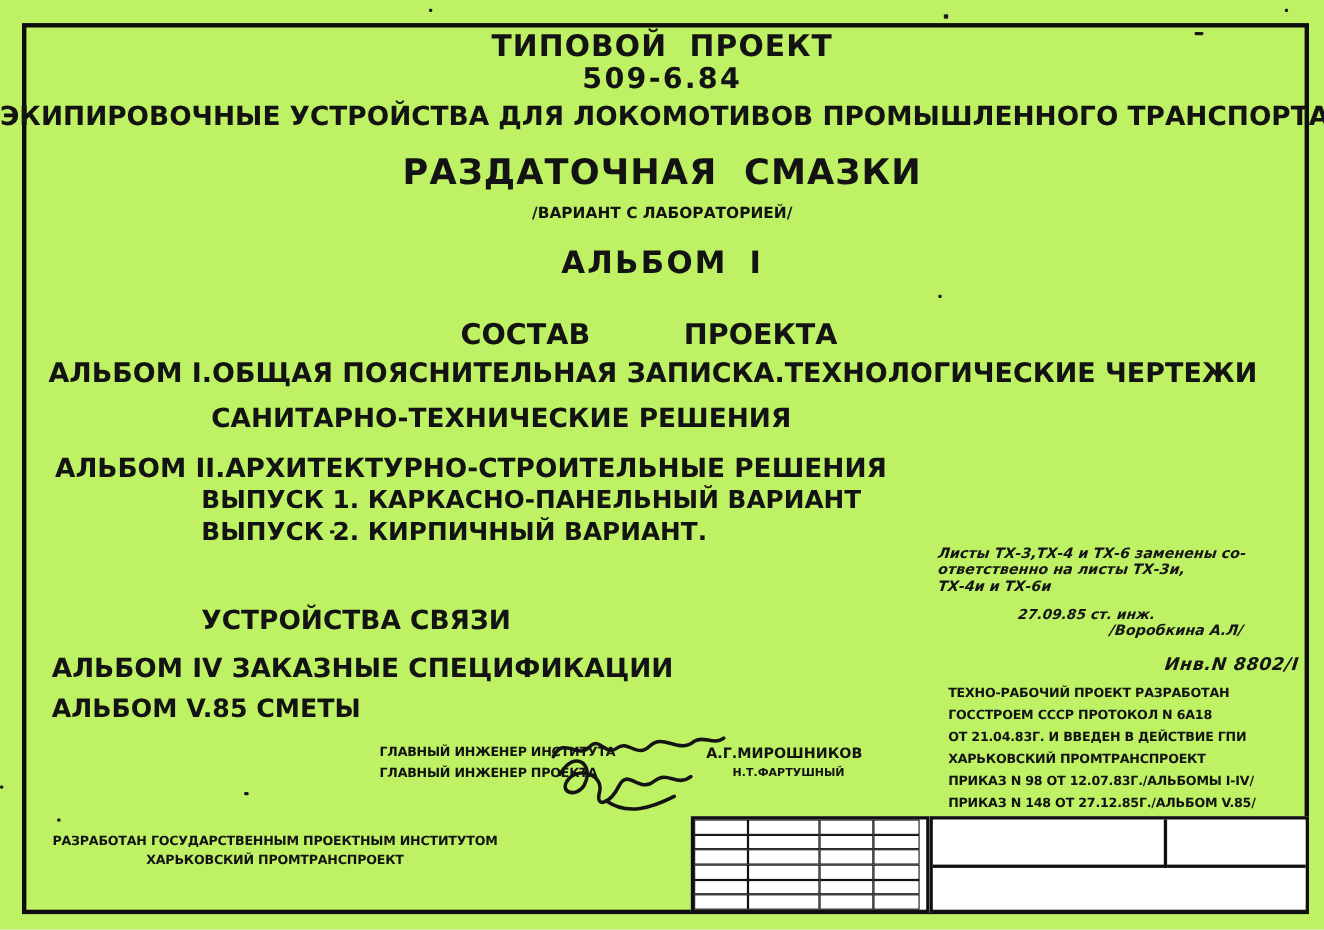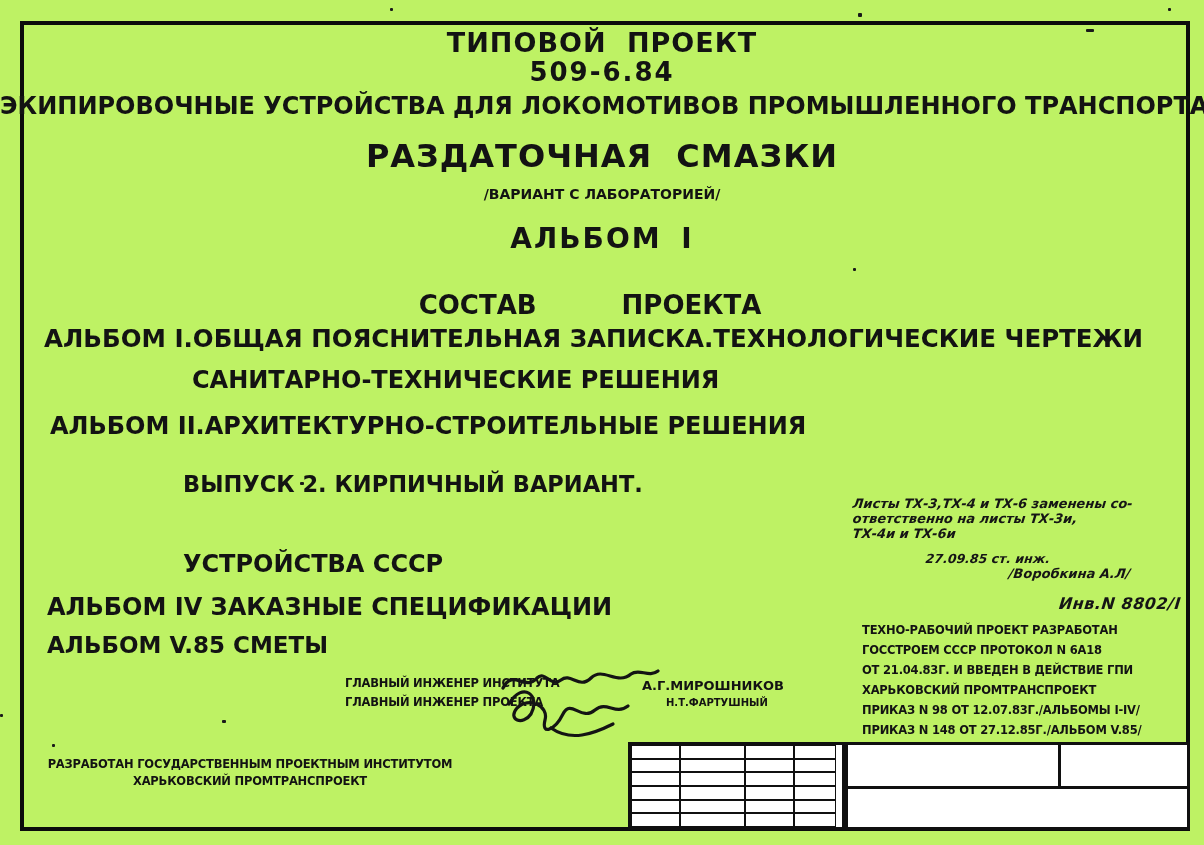--- a/index.html
+++ b/index.html
@@ -53,22 +53,23 @@
   <div class="abs tw ctr" style="top:222px;font-size:28px;word-spacing:8px;letter-spacing:2px;">АЛЬБОМ I</div>
 
   <div class="abs" style="left:310px;top:290px;width:560px;display:flex;justify-content:center;gap:85px;">
     <span class="tw" style="font-size:26px;">СОСТАВ</span>
     <span class="tw" style="font-size:26px;">ПРОЕКТА</span>
   </div>
 
   <div class="abs tw" style="left:44px;top:324px;font-size:24.5px;">АЛЬБОМ I.ОБЩАЯ ПОЯСНИТЕЛЬНАЯ ЗАПИСКА.ТЕХНОЛОГИЧЕСКИЕ ЧЕРТЕЖИ</div>
   <div class="abs tw" style="left:192px;top:366px;font-size:24px;">САНИТАРНО-ТЕХНИЧЕСКИЕ РЕШЕНИЯ</div>
   <div class="abs tw" style="left:50px;top:412px;font-size:24px;">АЛЬБОМ II.АРХИТЕКТУРНО-СТРОИТЕЛЬНЫЕ РЕШЕНИЯ</div>
+  <div class="abs tw" style="left:183px;top:442px;font-size:22.5px;">ВЫПУСК 1. КАРКАСНО-ПАНЕЛЬНЫЙ ВАРИАНТ</div>
   <div class="abs tw" style="left:183px;top:471px;font-size:22.5px;">ВЫПУСК 2. КИРПИЧНЫЙ ВАРИАНТ.</div>
-  <div class="abs tw" style="left:183px;top:550px;font-size:24px;">УСТРОЙСТВА СССР</div>
+  <div class="abs tw" style="left:183px;top:550px;font-size:24px;">УСТРОЙСТВА СВЯЗИ</div>
   <div class="abs tw" style="left:47px;top:593px;font-size:24px;">АЛЬБОМ IV ЗАКАЗНЫЕ СПЕЦИФИКАЦИИ</div>
   <div class="abs tw" style="left:47px;top:632px;font-size:23px;">АЛЬБОМ V.85 СМЕТЫ</div>
 
   <div class="abs" style="left:852px;top:496px;">
     <div class="hand" style="font-size:13px;">Листы ТХ-3,ТХ-4 и ТХ-6 заменены со-</div>
     <div class="hand" style="font-size:13px;">ответственно на листы ТХ-3и,</div>
     <div class="hand" style="font-size:13px;">ТХ-4и и ТХ-6и</div>
   </div>
   <div class="abs hand" style="left:925px;top:551px;font-size:12.5px;">27.09.85  ст. инж.</div>
   <div class="abs hand" style="left:1008px;top:566px;font-size:13px;">/Воробкина А.Л/</div>

